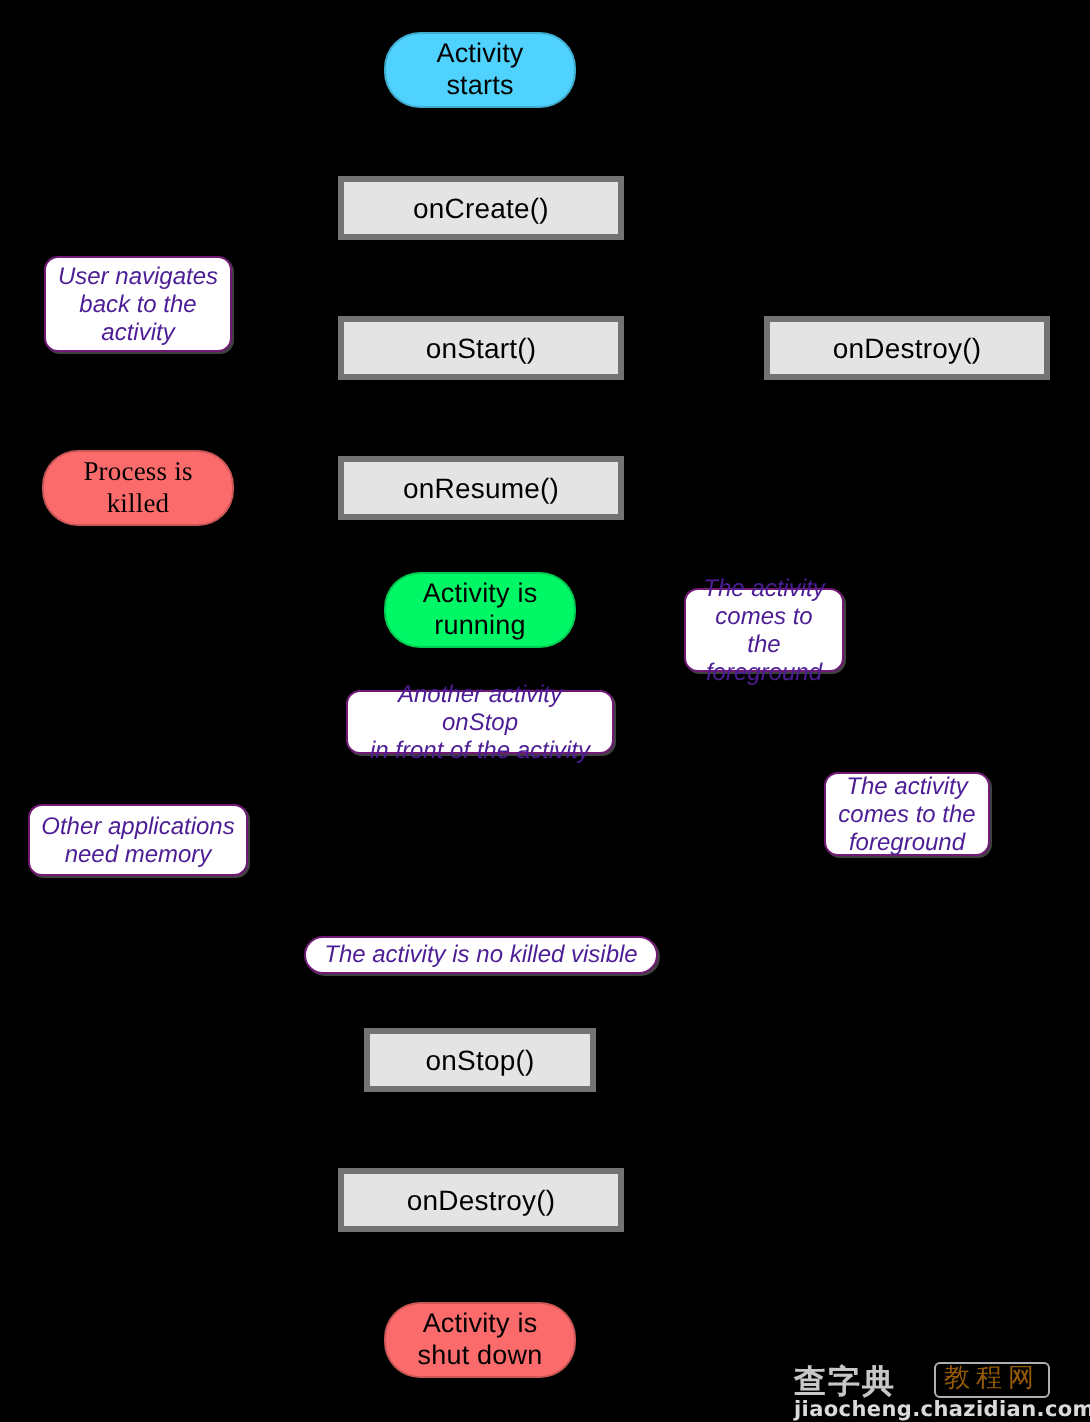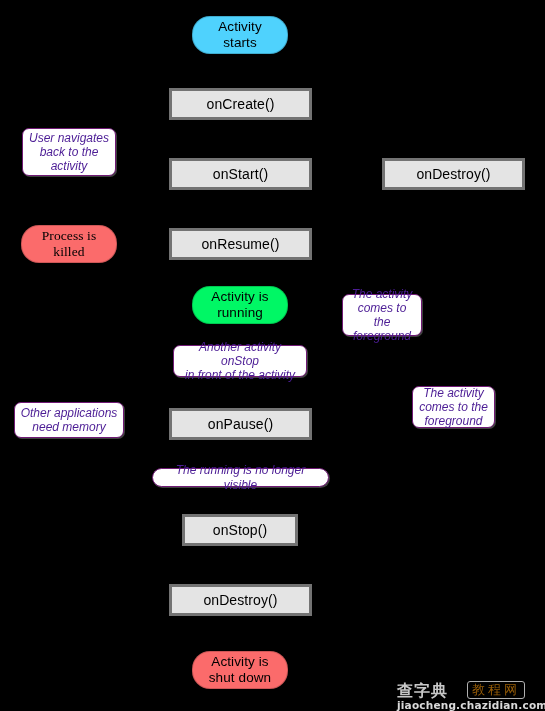--- a/index.html
+++ b/index.html
@@ -147,23 +147,20 @@
   </div>
 
   <div class="node method" style="left:382px; top:158px; width:143px; height:32px;">
     <span>onDestroy()</span>
   </div>
 
   <div class="node method" style="left:169px; top:228px; width:143px; height:32px;">
     <span>onResume()</span>
   </div>
 
-  <div class="node method" style="left:169px; top:408px; width:143px; height:32px;">
-    <span>onPause()</span>
-  </div>
 
   <div class="node method" style="left:169px; top:514px; width:116px; height:32px;margin-left:13px;">
     <span>onStop()</span>
   </div>
 
   <div class="node method" style="left:169px; top:584px; width:143px; height:32px;">
     <span>onDestroy()</span>
   </div>
 
   <div class="node note" style="left:22px; top:128px; width:94px; height:48px;">
@@ -188,21 +185,21 @@
 need memory</span>
   </div>
 
   <div class="node note" style="left:412px; top:386px; width:83px; height:42px;">
     <span>The activity
 comes to the
 foreground</span>
   </div>
 
   <div class="node note note-pill" style="left:152px; top:468px; width:177px; height:19px; padding:0 6px;">
-    <span>The running is no longer visible</span>
+    <span>The activity is no killed visible</span>
   </div>
 
   <div id="watermark">
     <div class="wm-top">
       <span class="wm-cn">查字典</span>
       <span class="wm-cn2">教程网</span>
     </div>
     <div class="wm-url">jiaocheng.chazidian.com</div>
   </div>
 

